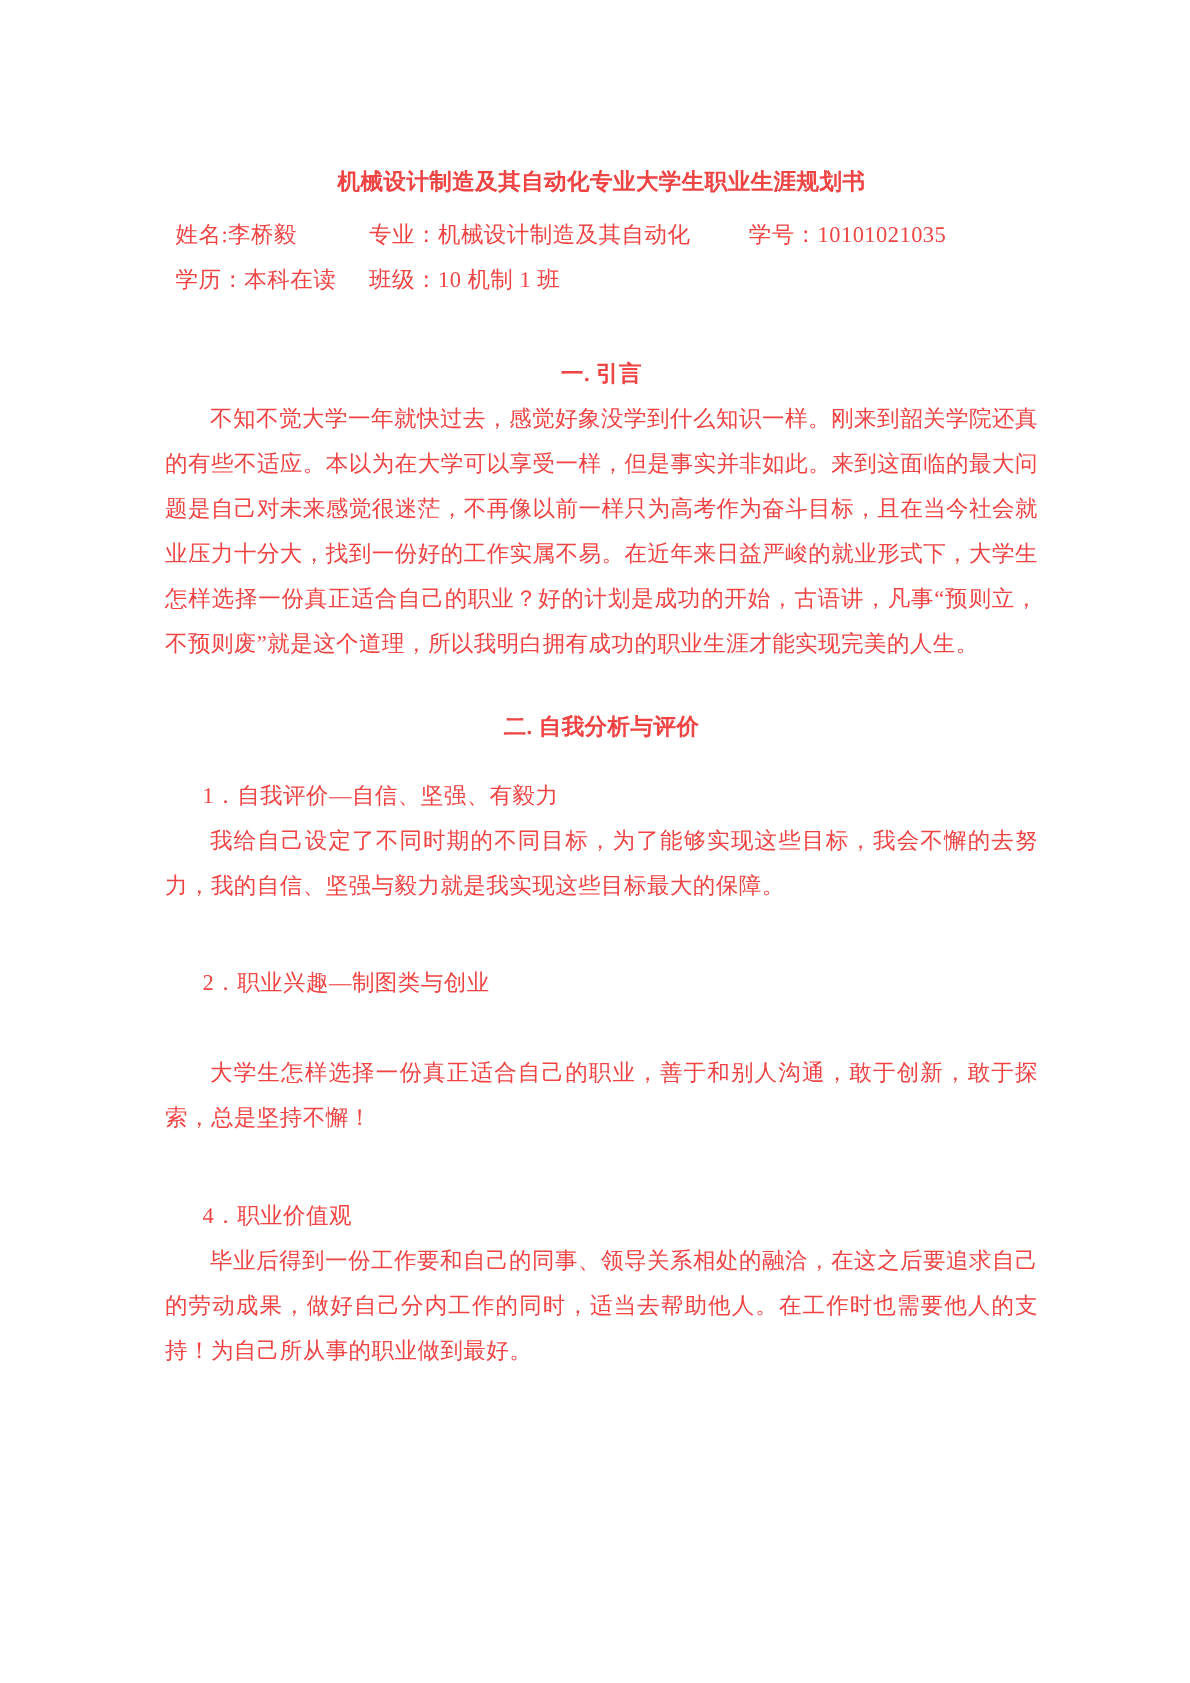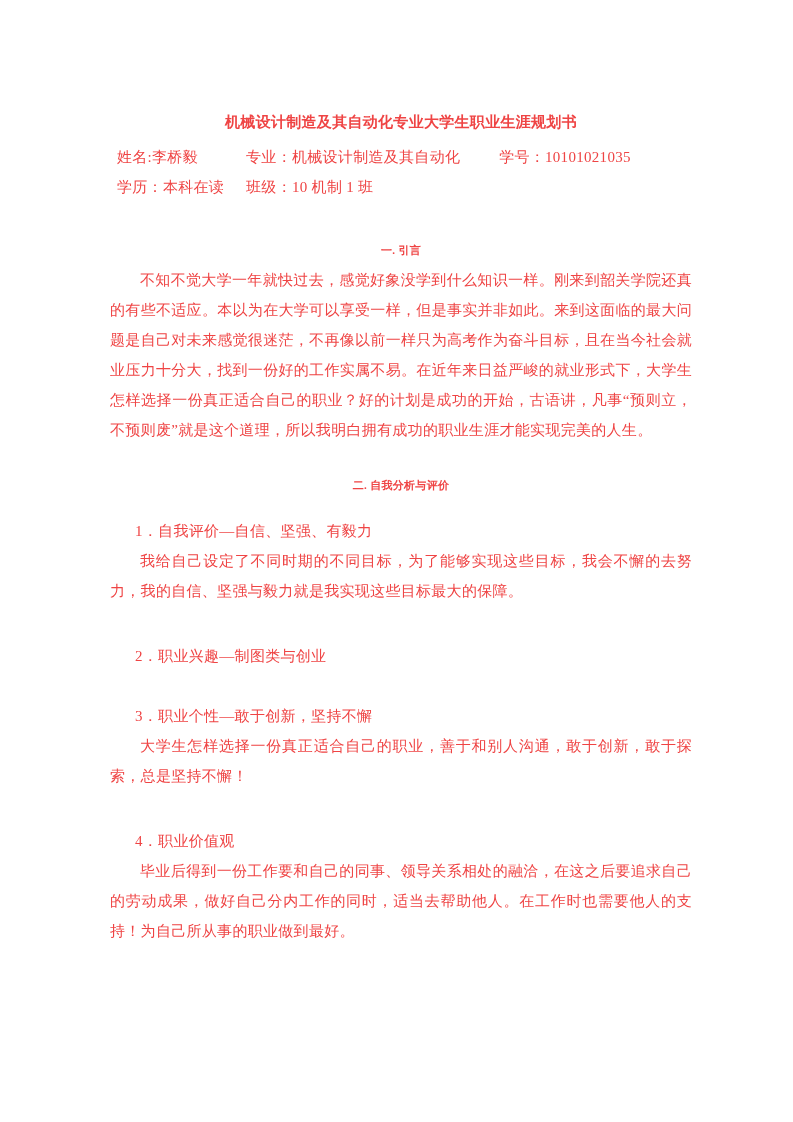--- a/index.html
+++ b/index.html
@@ -29,21 +29,21 @@
   .info-row {
     padding-left: 7px;
     white-space: nowrap;
   }
   .info-row.first { margin-top: 5px; }
   .info-col1 { display: inline-block; width: 125px; }
   .info-col2 { display: inline-block; width: 249px; }
   .section-heading {
     text-align: center;
     font-weight: bold;
-    font-size: 11px;
+    font-size: 15px;
     line-height: 30px;
   }
   .heading-1 { margin-top: 33px; }
   .heading-2 { margin-top: 25px; }
   .body-para {
     text-align: justify;
     text-indent: 30px;
   }
   .item-subtitle {
     padding-left: 25px;
@@ -82,21 +82,20 @@
     <div class="item item-1">
       <div class="item-subtitle">1．自我评价—自信、坚强、有毅力</div>
       <div class="body-para">我给自己设定了不同时期的不同目标，为了能够实现这些目标，我会不懈的去努力，我的自信、坚强与毅力就是我实现这些目标最大的保障。</div>
     </div>
 
     <div class="item item-2">
       <div class="item-subtitle">2．职业兴趣—制图类与创业</div>
     </div>
 
     <div class="item item-3">
-      <div class="item-subtitle">3．职业个性—敢于创新，坚持不懈</div>
       <div class="body-para">大学生怎样选择一份真正适合自己的职业，善于和别人沟通，敢于创新，敢于探索，总是坚持不懈！</div>
     </div>
 
     <div class="item item-4">
       <div class="item-subtitle">4．职业价值观</div>
       <div class="body-para">毕业后得到一份工作要和自己的同事、领导关系相处的融洽，在这之后要追求自己的劳动成果，做好自己分内工作的同时，适当去帮助他人。在工作时也需要他人的支持！为自己所从事的职业做到最好。</div>
     </div>
 
 
   </div>

